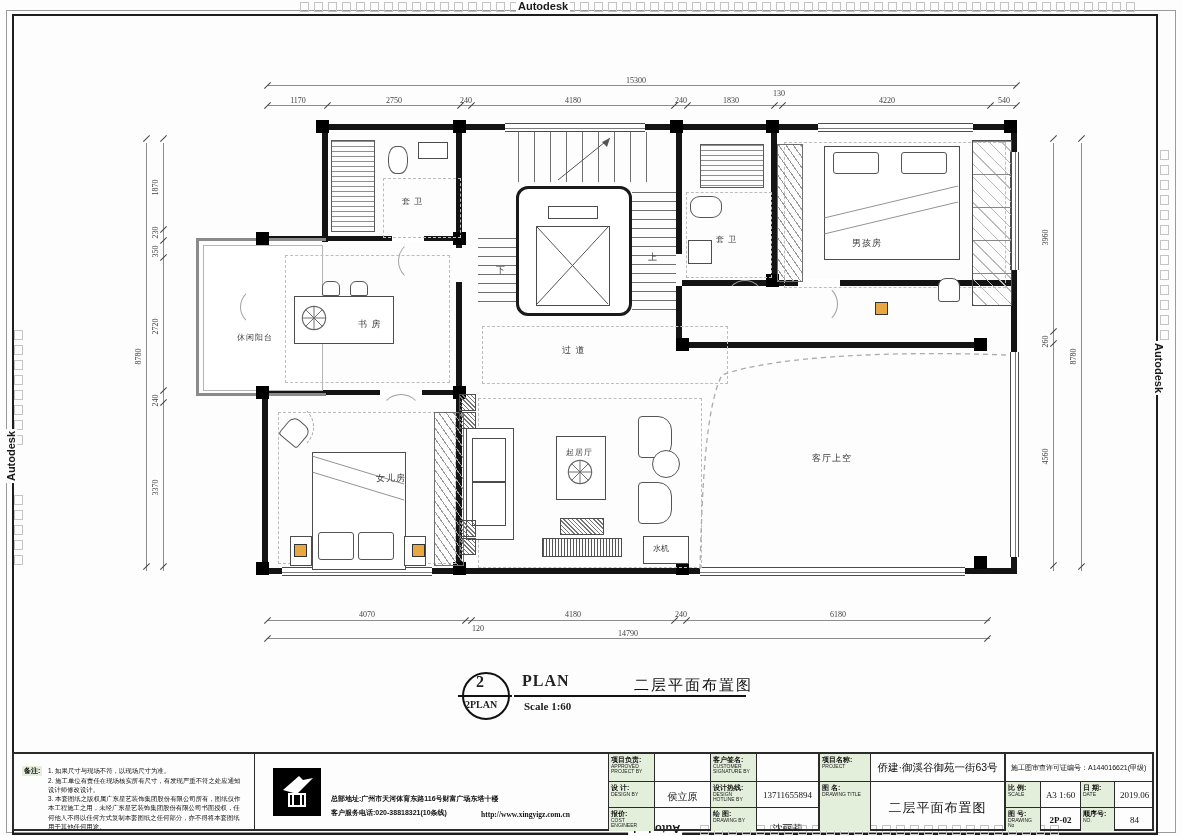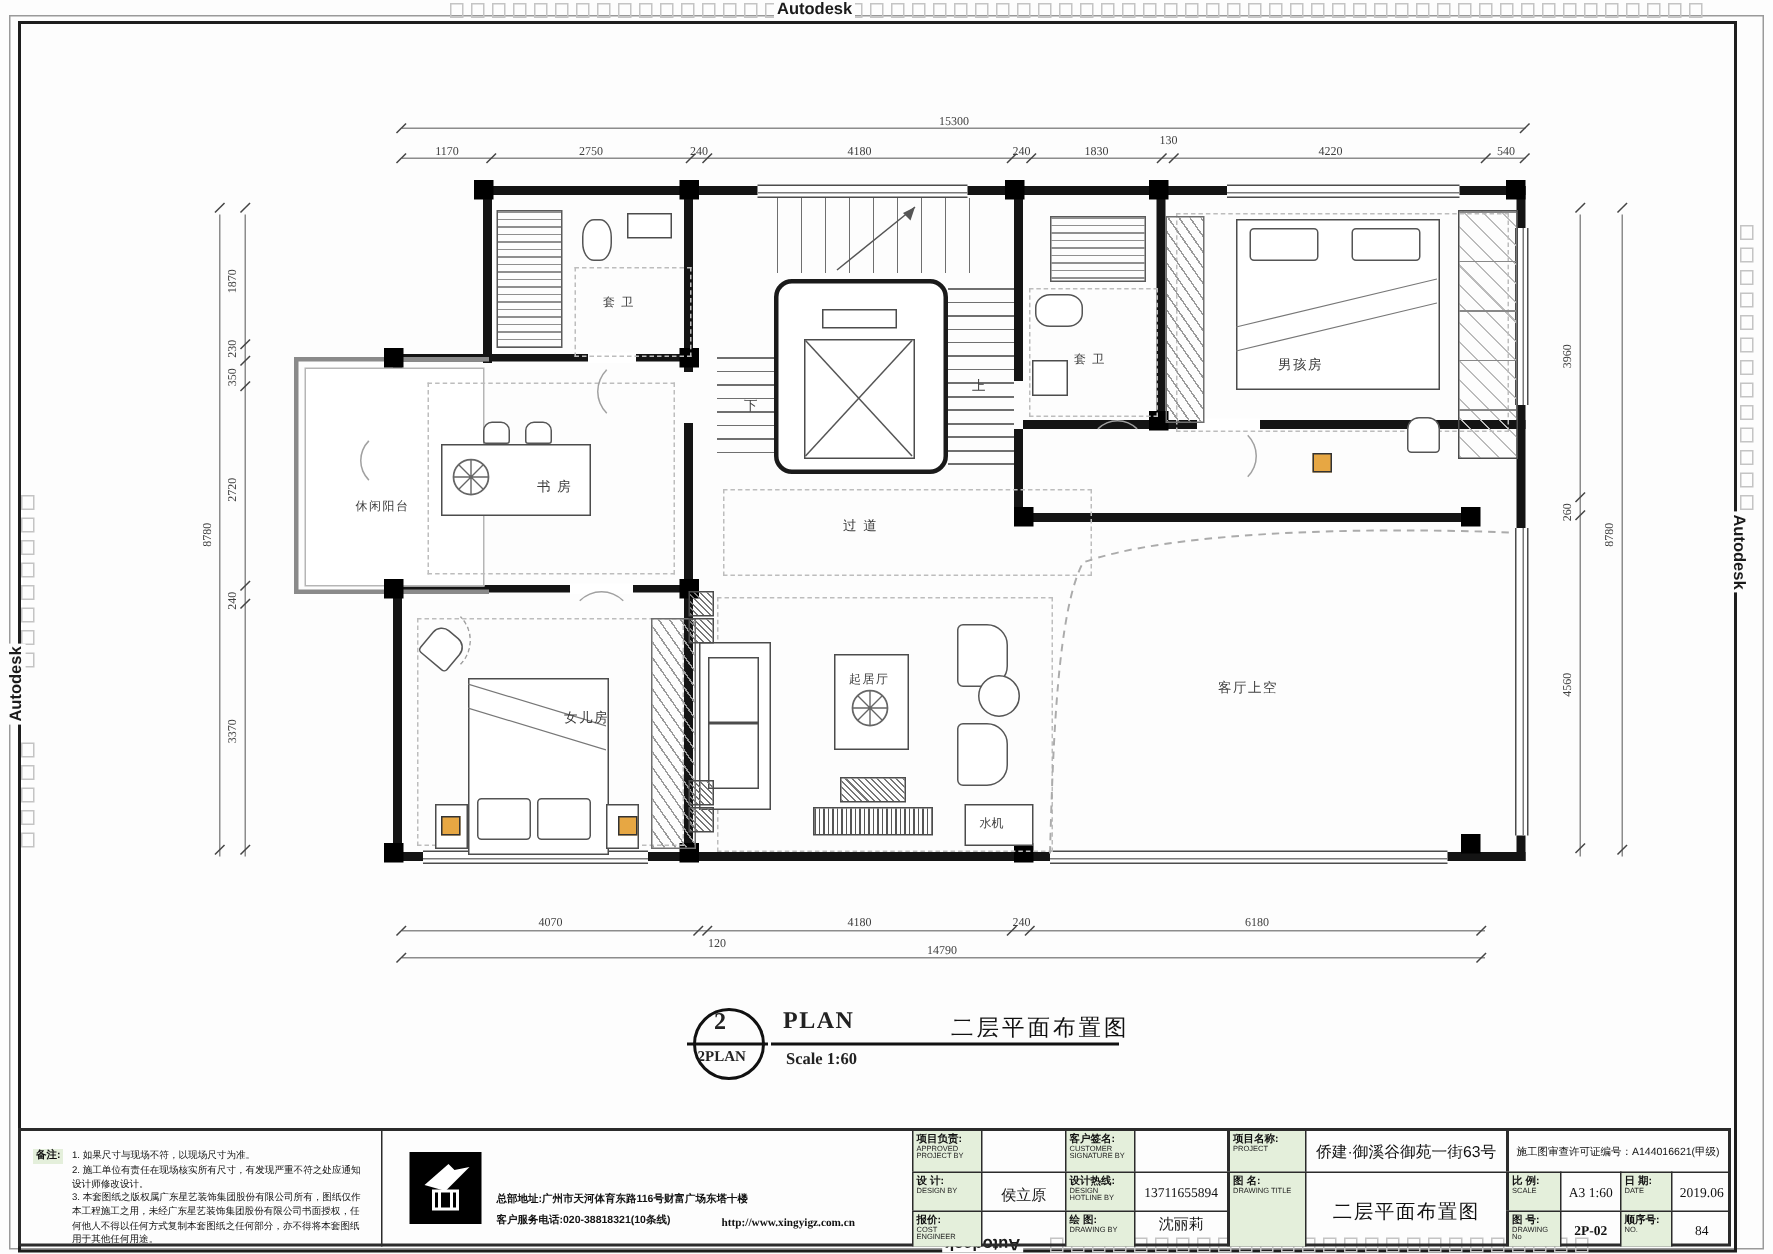--- a/index.html
+++ b/index.html
@@ -505,21 +505,21 @@
       <div class="en5">COST ENGINEER</div>
     </div>
     <div class="cell" style="left:640px;top:53px;width:56px;height:24px;">
       <div class="val" style="margin-top:8px;"></div>
     </div>
     <div class="cell lblcell" style="left:696px;top:53px;width:46px;height:24px;padding:2px;">
       <div class="cn7">绘 图:</div>
       <div class="en5">DRAWING BY</div>
     </div>
     <div class="cell" style="left:742px;top:53px;width:62px;height:24px;">
-      <div class="val" style="margin-top:1px;font-size:10px;">沈丽莉</div>
+      <div class="val" style="margin-top:14px;font-size:10px;">沈丽莉</div>
     </div>
 
     <div class="cell lblcell" style="left:804px;top:0;width:52px;height:27px;border-left:2px solid #2b2b2b;border-top:none;padding:2px;">
       <div class="cn7">项目名称:</div>
       <div class="en5">PROJECT</div>
     </div>
     <div class="cell" style="left:856px;top:0;width:134px;height:27px;border-top:none;">
       <div style="font-size:10.5px;color:#111;text-align:center;margin-top:7px;white-space:nowrap;">侨建·御溪谷御苑一街63号</div>
     </div>
     <div class="cell lblcell" style="left:804px;top:27px;width:52px;height:50px;border-left:2px solid #2b2b2b;padding:2px;">

